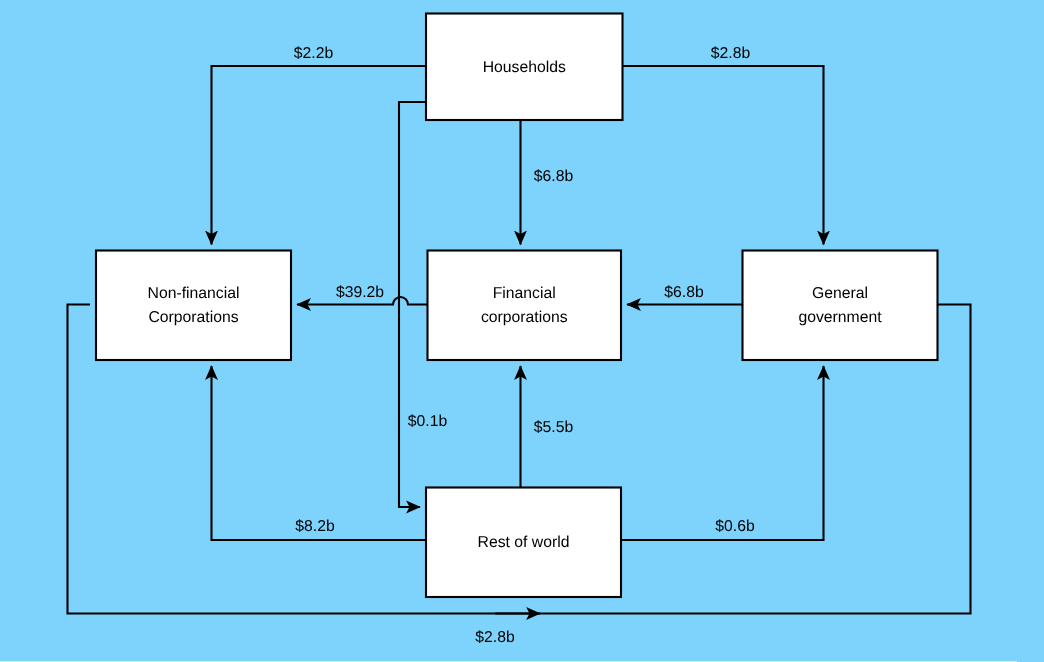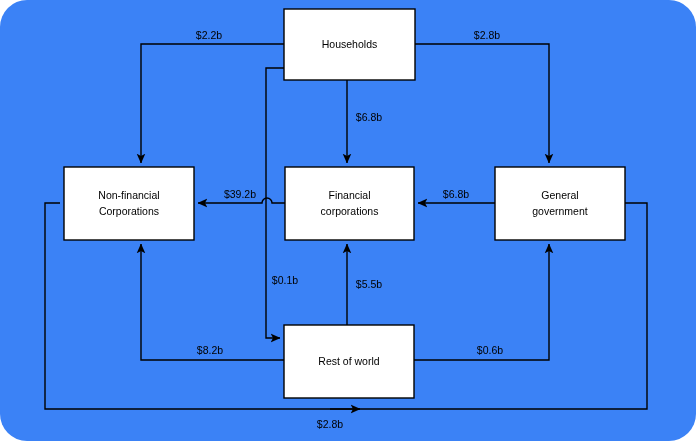--- a/index.html
+++ b/index.html
@@ -4,23 +4,22 @@
 <style>
   html, body {
     margin: 0;
     padding: 0;
     background: #ffffff;
   }
   #canvas {
     position: relative;
     width: 696px;
     height: 441px;
-    background: #3b82f6;
+    background: #7dd3fc;
     font-family: "Liberation Sans", sans-serif;
-    border-radius: 27px;
   }
   #flow-svg {
     position: absolute;
     top: 0;
     left: 0;
     width: 696px;
     height: 441px;
   }
   .node-rect {
     fill: #ffffff;

